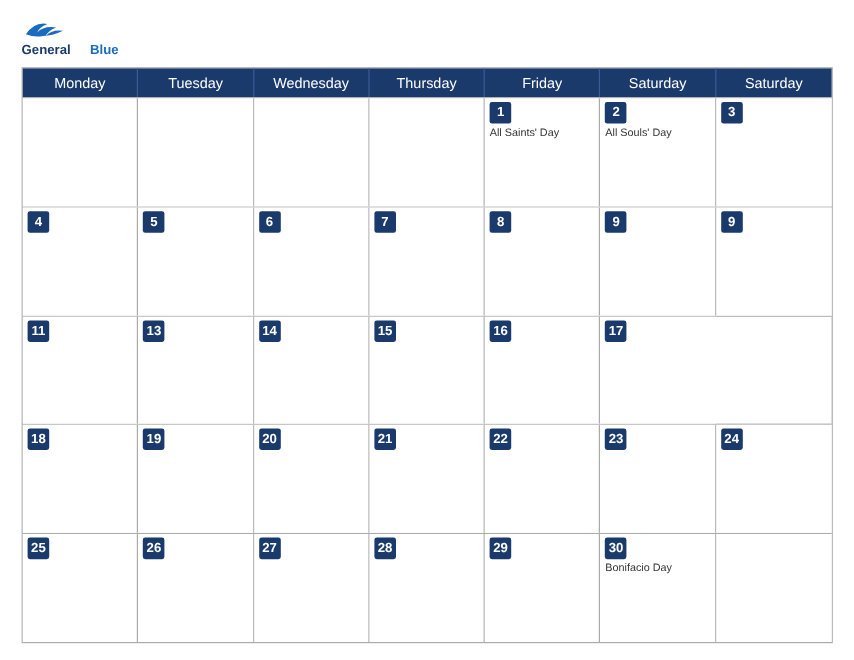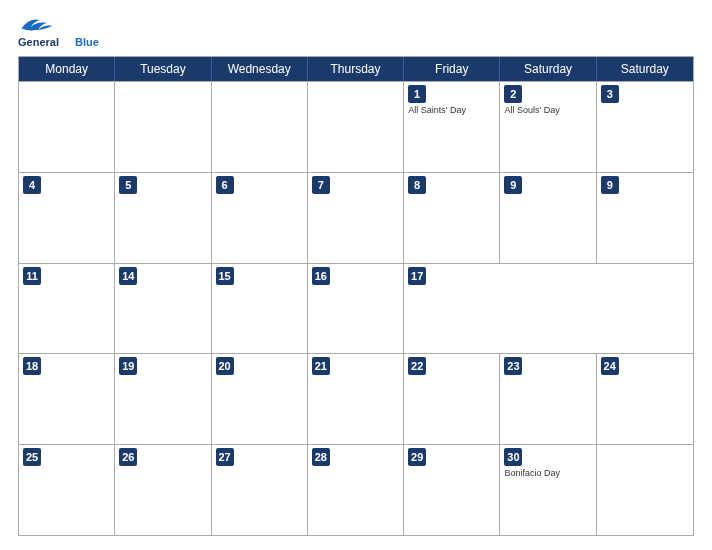--- a/index.html
+++ b/index.html
@@ -195,20 +195,23 @@
           </div>
           <div class="day-cell">
             <div class="day-number">9</div>
           </div>
         </div>
         <div class="week-row">
           <div class="day-cell">
             <div class="day-number">11</div>
           </div>
           <div class="day-cell">
+            <div class="day-number">13</div>
+          </div>
+          <div class="day-cell">
             <div class="day-number">14</div>
           </div>
           <div class="day-cell">
             <div class="day-number">15</div>
           </div>
           <div class="day-cell">
             <div class="day-number">16</div>
           </div>
           <div class="day-cell">
             <div class="day-number">17</div>

